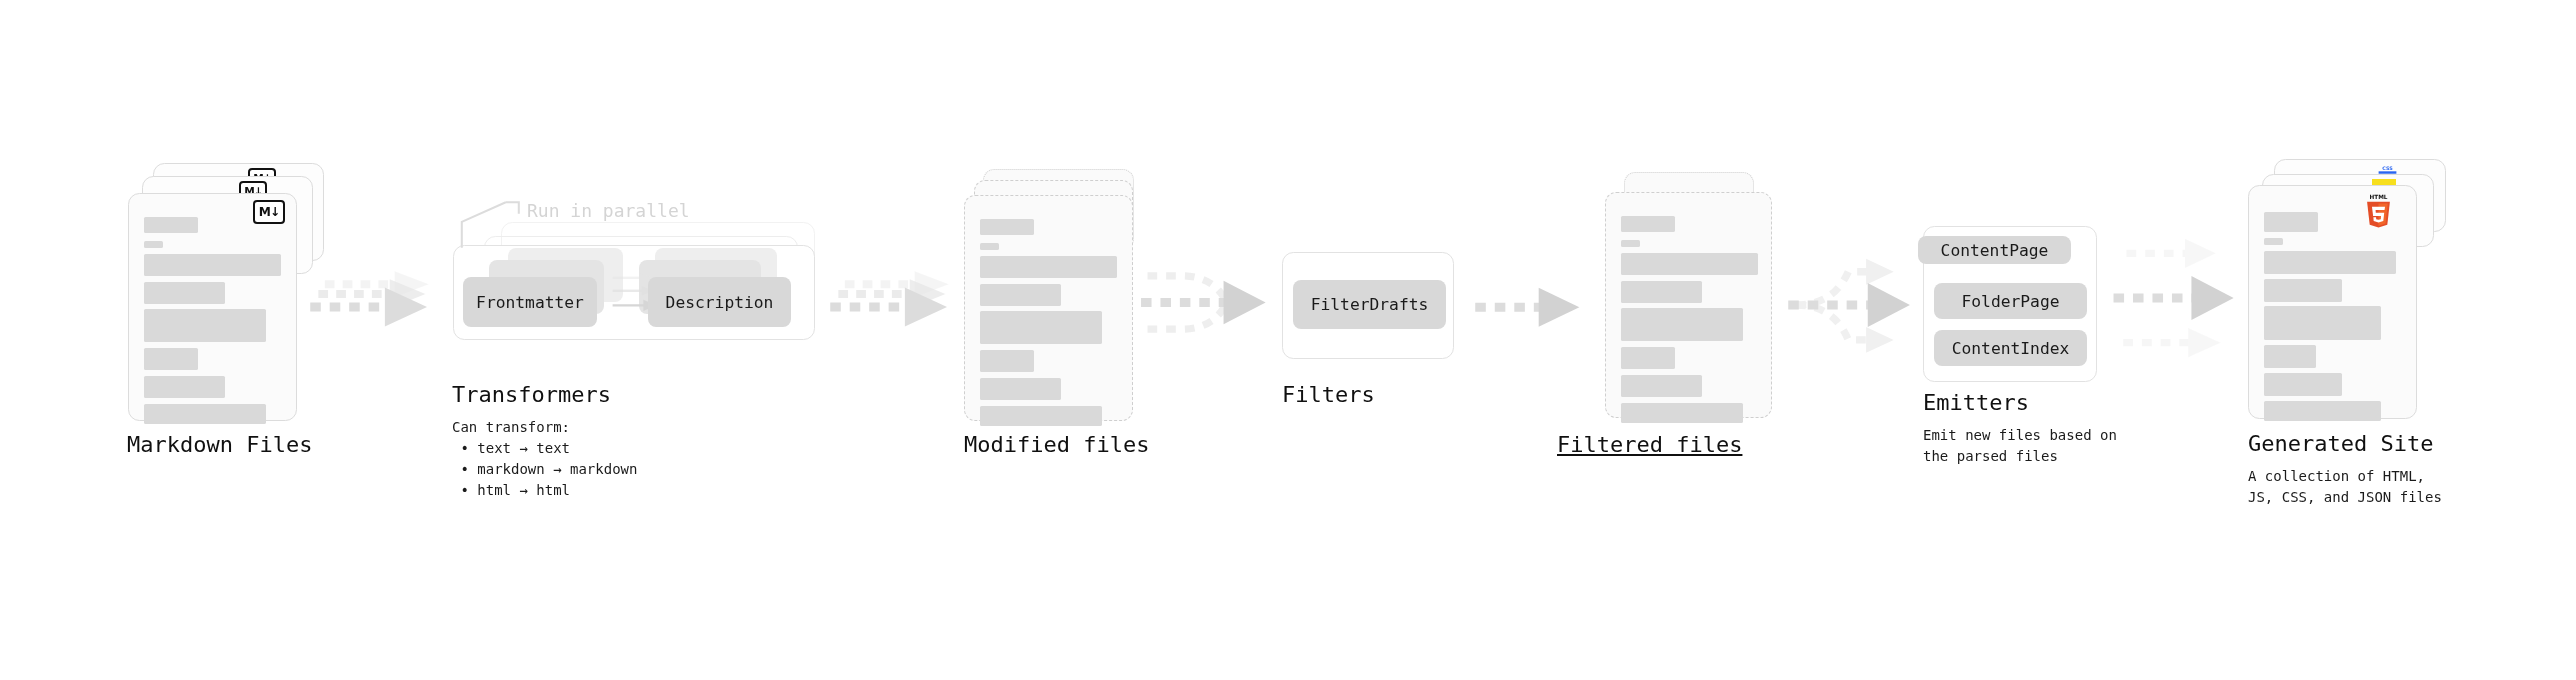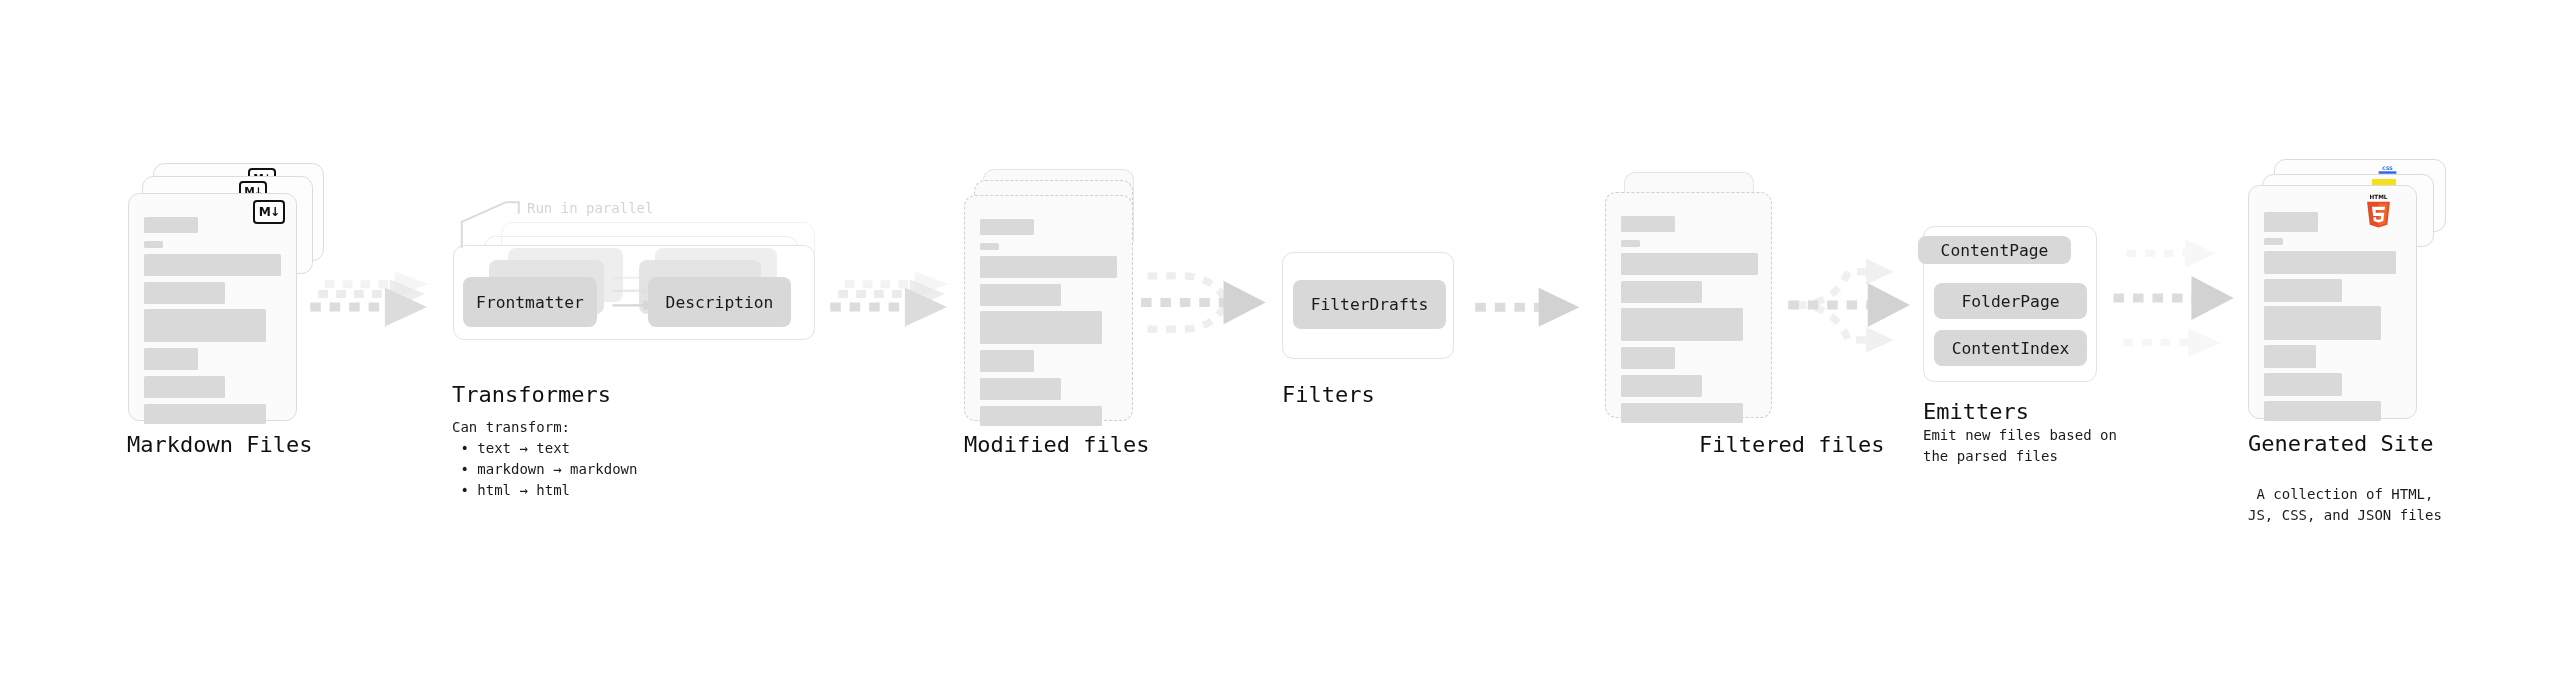--- a/index.html
+++ b/index.html
@@ -79,21 +79,21 @@
   }
   .stage-sub{
     position:absolute;
     font-size:14px;
     line-height:1.5;
     color:#1b1b1b;
     white-space:pre;
   }
   .run-parallel{
     position:absolute;
-    font-size:14px;
+    font-size:18px;
     color:#d4d4d4;
     white-space:nowrap;
   }
 
   
   .arrow-svg{position:absolute;overflow:visible;}
 </style>
 </head>
 <body>
 
@@ -237,38 +237,38 @@
         <div class="bar" style="left:14.6px;top:47px;width:19.5px;height:6.5px;"></div>
         <div class="bar" style="left:14.6px;top:60px;width:137px;height:22px;"></div>
         <div class="bar" style="left:14.6px;top:88px;width:81px;height:22px;"></div>
         <div class="bar" style="left:14.6px;top:115px;width:122px;height:33px;"></div>
         <div class="bar" style="left:14.6px;top:154px;width:54px;height:22px;"></div>
         <div class="bar" style="left:14.6px;top:182px;width:81px;height:22px;"></div>
         <div class="bar" style="left:14.6px;top:210px;width:122px;height:19.5px;"></div>
       </div>
     </div>
   </div>
-  <div class="stage-title" style="left:1699px;top:432px;">Filtered files</div>
+  <div class="stage-title" style="left:1557px;top:432px;text-decoration:underline;">Filtered files</div>
 
   <svg class="arrow-svg" style="left:1785px;top:244px;width:146px;height:122px;" viewBox="0 0 180 150">
     <path d="M 14 75 Q 60 75 78 34 L 104 34" stroke="#f0f0f0" stroke-width="9" fill="none" stroke-dasharray="12 11"></path>
     <polygon points="100,18 134,34 100,50" fill="#f0f0f0"></polygon>
     <path d="M 14 75 Q 60 75 78 118 L 104 118" stroke="#f0f0f0" stroke-width="9" fill="none" stroke-dasharray="12 11"></path>
     <polygon points="100,102 134,118 100,134" fill="#f0f0f0"></polygon>
     <line x1="4" y1="75" x2="106" y2="75" stroke="#dcdcdc" stroke-width="11" stroke-dasharray="13 11"></line>
     <polygon points="102,48 154,75 102,102" fill="#d2d2d2"></polygon>
   </svg>
 
   <div>
     <div class="proc-box" style="left:1923px;top:226px;width:174px;height:156px;"></div>
     <div class="pill" style="left:1918px;top:236px;width:153px;height:28px;">ContentPage</div>
     <div class="pill" style="left:1934px;top:283px;width:153px;height:36px;">FolderPage</div>
     <div class="pill" style="left:1934px;top:330px;width:153px;height:36px;">ContentIndex</div>
   </div>
-  <div class="stage-title" style="left:1923px;top:390px;margin-top:9px;">Emitters</div>
+  <div class="stage-title" style="left:1923px;top:390px;">Emitters</div>
   <div class="stage-sub" style="left:1923px;top:425px;">Emit new files based on
 the parsed files</div>
 
   <svg class="arrow-svg" style="left:2110px;top:229px;width:171px;height:138px;" viewBox="0 0 210 170">
     <g opacity="0.5">
       <line x1="20" y1="30" x2="96" y2="30" stroke="#eeeeee" stroke-width="9" stroke-dasharray="12 11"></line>
       <polygon points="92,12 130,30 92,48" fill="#f1f1f1"></polygon>
     </g>
     <g>
       <line x1="4" y1="85" x2="104" y2="85" stroke="#dcdcdc" stroke-width="11" stroke-dasharray="13 11"></line>
@@ -304,17 +304,17 @@
       </div>
     </div>
     <svg class="h5-badge" style="left:2363px;top:192px;width:31px;height:36px;" viewBox="0 0 38 44">
       <text x="19" y="8" text-anchor="middle" font-size="7" font-weight="bold" fill="#111" font-family="DejaVu Sans, sans-serif">HTML</text>
       <path d="M 5 12 L 8.2 40 L 19 43.5 L 29.8 40 L 33 12 Z" fill="#e44d26"></path>
       <path d="M 19 14 L 19 41.5 L 27.7 38.6 L 30.4 14 Z" fill="#f16529"></path>
       <path d="M 11 18 L 27 18 L 26.4 22 L 15.4 22 L 15.7 25.5 L 26 25.5 L 24.9 35.5 L 19 37.2 L 13.1 35.5 L 12.7 31 L 16 31 L 16.2 33.2 L 19 34 L 21.8 33.2 L 22.1 29.4 L 12.4 29.4 Z" fill="#ffffff"></path>
     </svg>
   </div>
   <div class="stage-title" style="left:2248px;top:431px;">Generated Site</div>
-  <div class="stage-sub" style="left:2248px;top:484px;text-align:center;">A collection of HTML,
+  <div class="stage-sub" style="left:2248px;top:466px;">A collection of HTML,
 JS, CSS, and JSON files</div>
 
 </div>
 
 
 </body></html>

